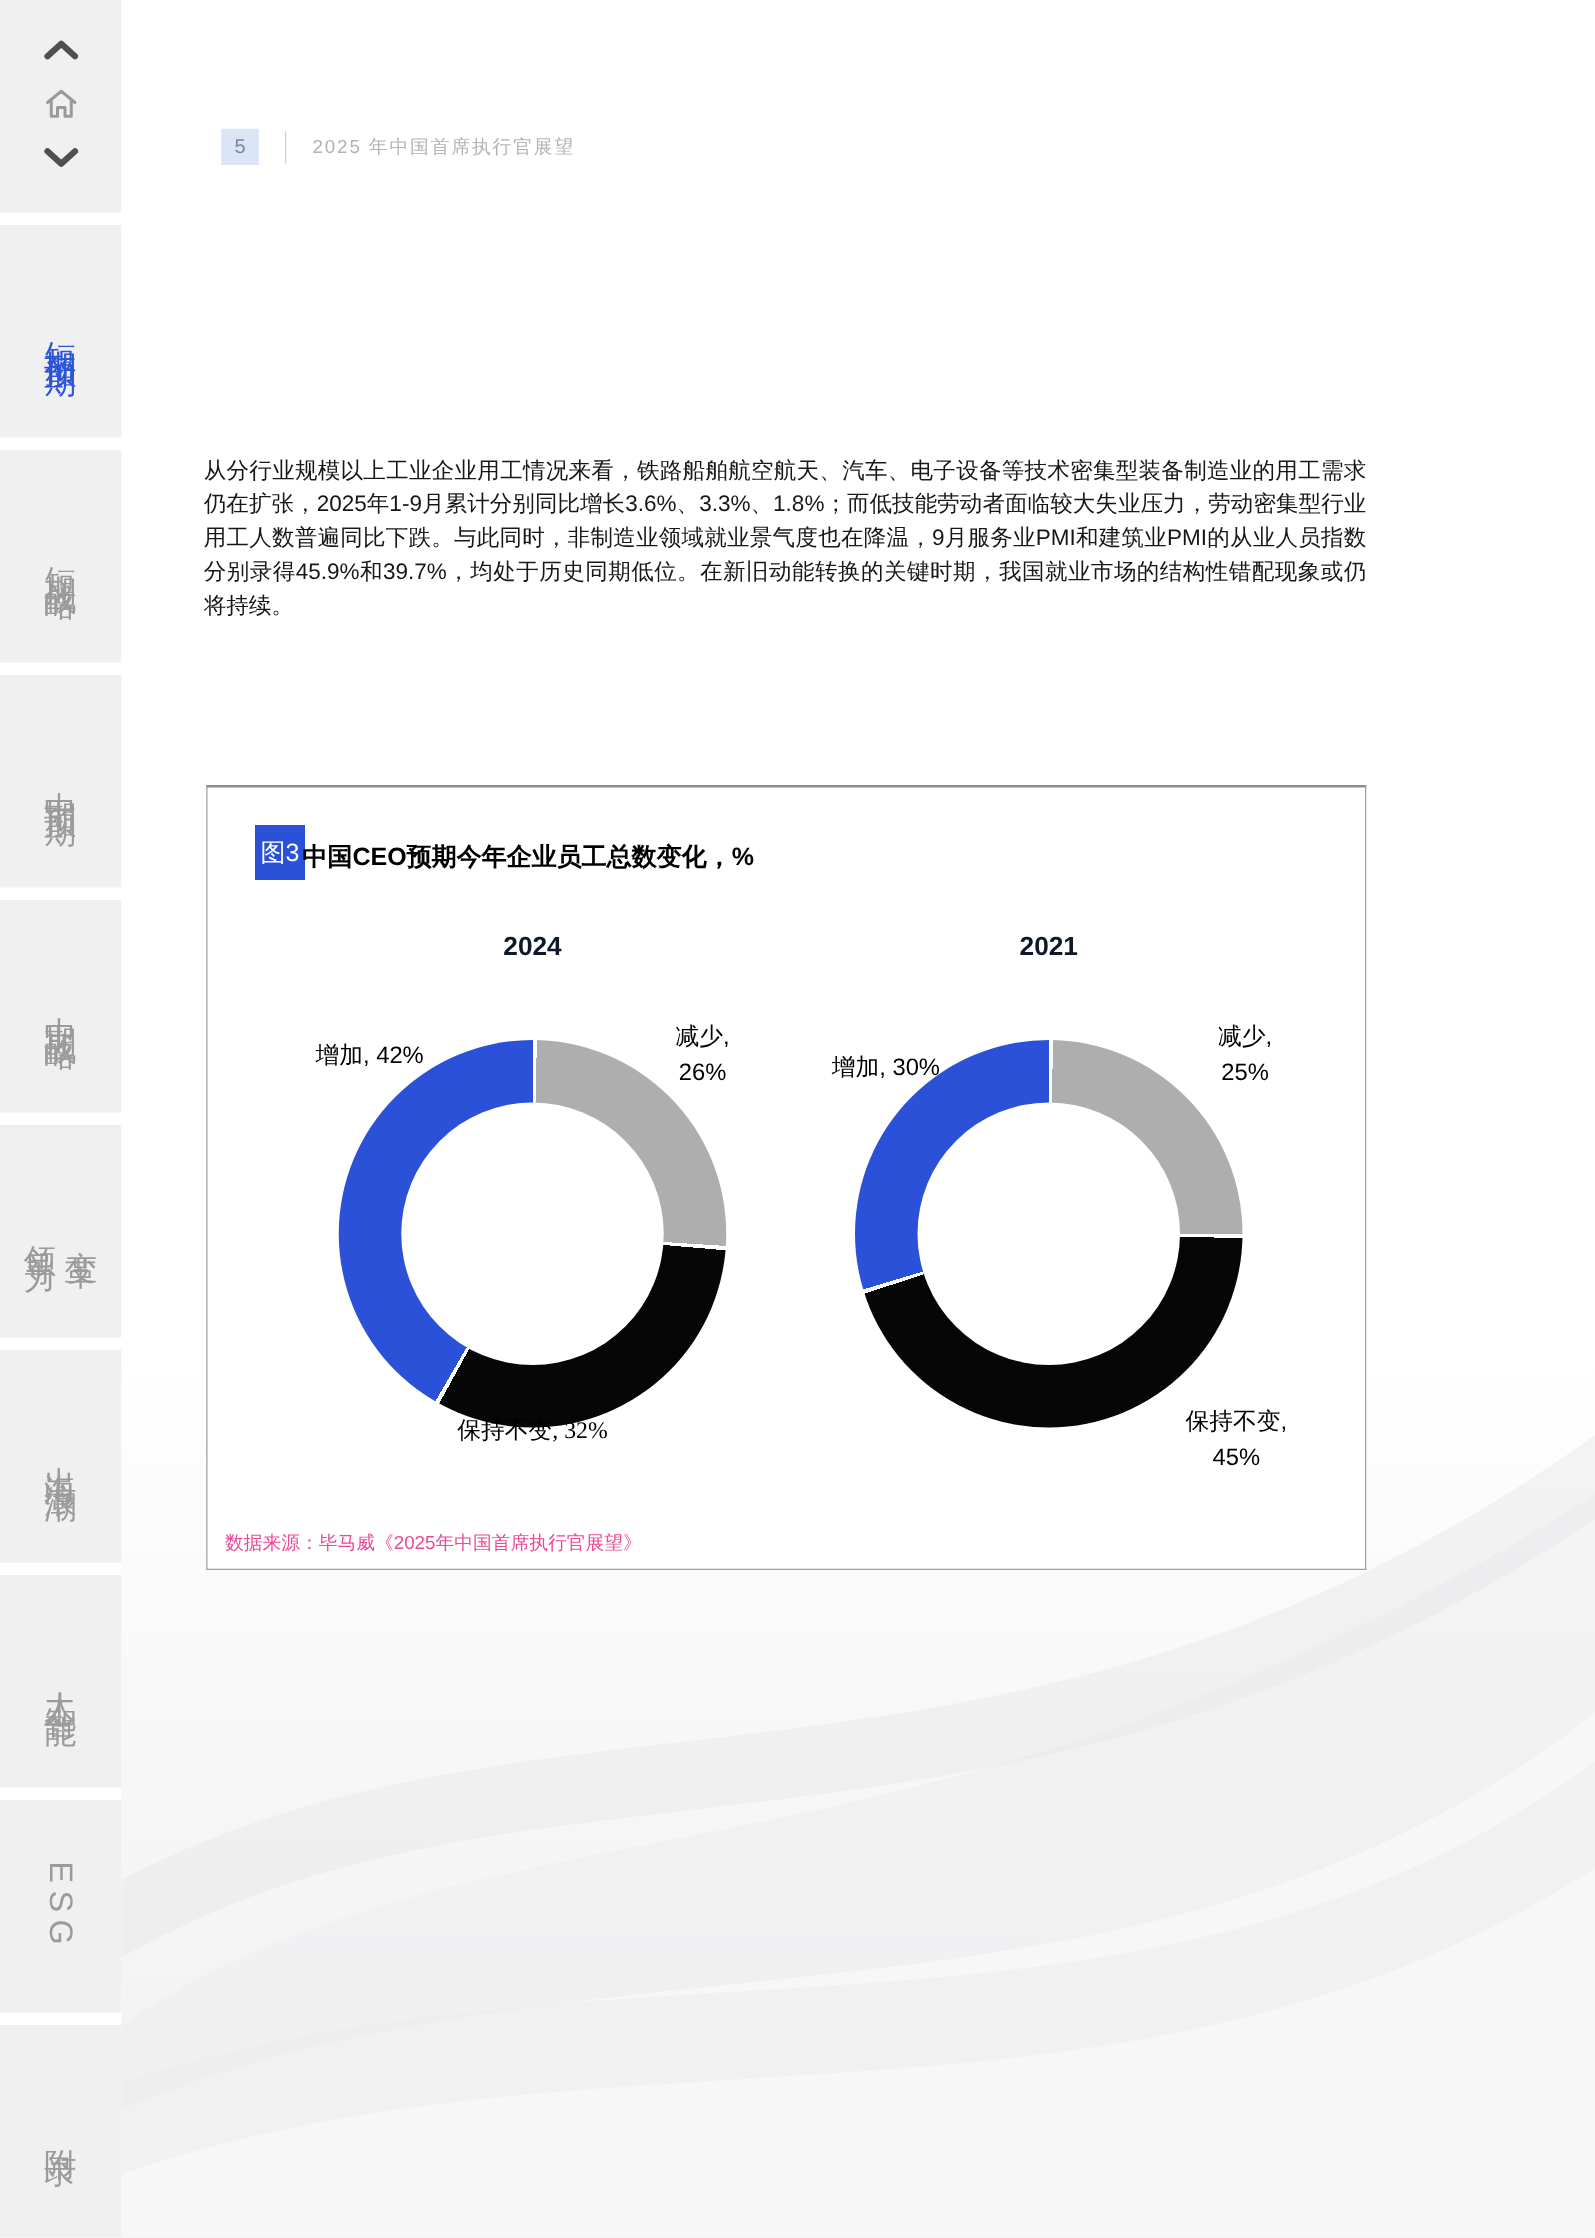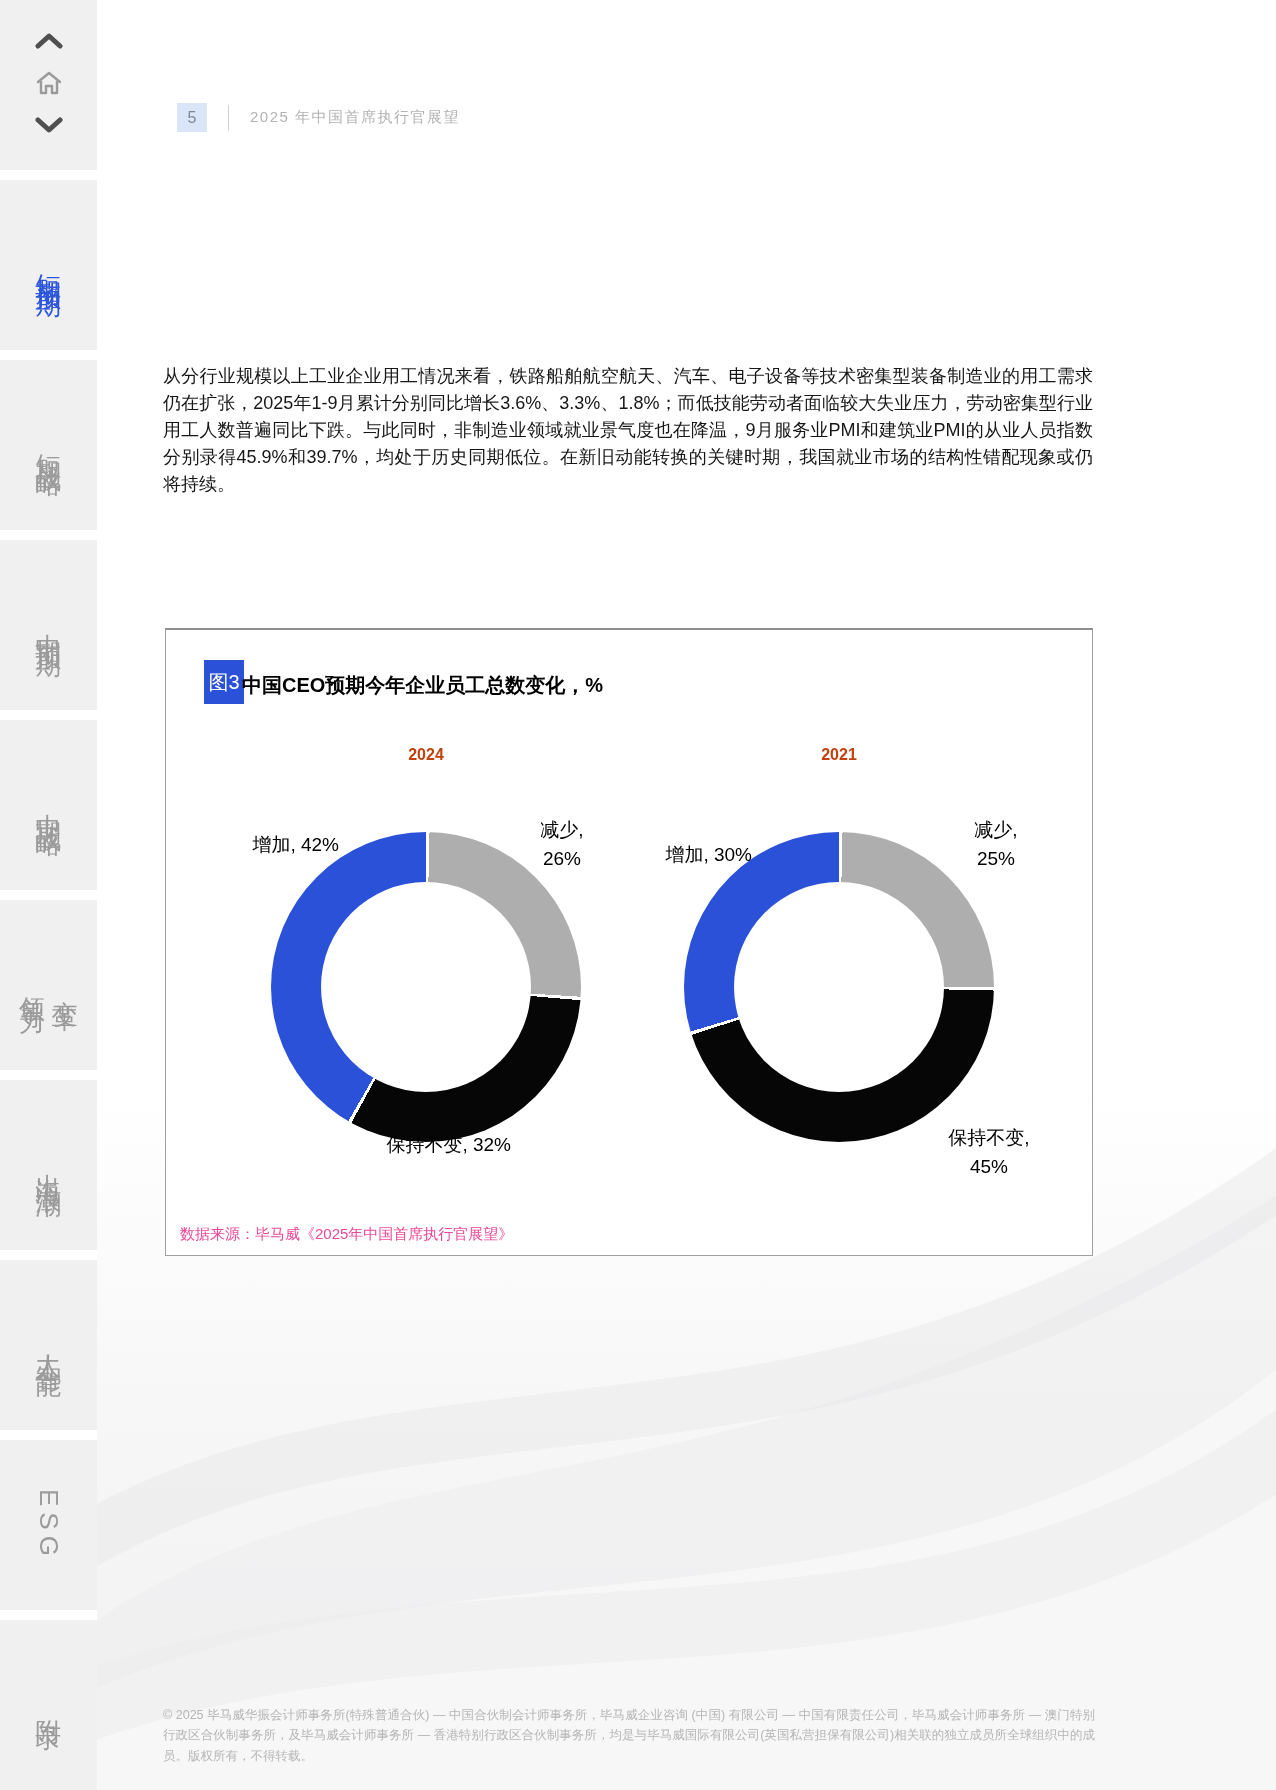--- a/index.html
+++ b/index.html
@@ -24,31 +24,31 @@
 
   
   .para{position:absolute;left:163px;width:930px;font-size:18px;line-height:27px;color:#171717;text-align:justify;z-index:3;}
   .p1{top:193px;}
   .p2{top:345px;}
 
   
   .figure{position:absolute;left:165px;top:628px;width:926px;height:625px;background:#ffffff;border:1px solid #a0a0a0;border-top:2px solid #8e8e8e;z-index:3;}
   .fig-badge{position:absolute;left:14px;top:30px;width:40px;height:44px;background:#2b51d8;color:#ffffff;font-size:20px;display:flex;align-items:center;justify-content:center;margin-left:24px;}
   .fig-title{position:absolute;left:76px;top:42px;font-size:20px;font-weight:bold;color:#000000;}
-  .year-title{position:absolute;top:116px;width:200px;text-align:center;font-size:16px;font-weight:bold;color:#c2410c;}
+  .year-title{position:absolute;top:116px;width:200px;text-align:center;font-size:21px;font-weight:bold;color:#0f172a;}
   .y2024{left:160px;}
   .y2025{left:573px;}
   .donut{position:absolute;top:202px;width:310px;height:310px;border-radius:50%;}
   .donut::after{content:"";position:absolute;inset:50px;border-radius:50%;background:#ffffff;}
   .d2024{left:105px;}
   .d2025{left:518px;}
   .dlabel{position:absolute;font-size:19px;color:#000000;line-height:29px;}
   .lab-inc-2024{left:53px;top:200px;width:120px;text-align:right;}
   .lab-dec-2024{left:341px;top:185px;width:110px;text-align:center;}
-  .lab-keep-2024{left:175px;top:500px;width:170px;text-align:right;}
+  .lab-keep-2024{left:175px;top:500px;width:170px;text-align:center;font-family:Liberation Serif, serif;}
   .lab-inc-2025{left:466px;top:210px;width:120px;text-align:right;}
   .lab-dec-2025{left:775px;top:185px;width:110px;text-align:center;}
   .lab-keep-2025{left:753px;top:493px;width:140px;text-align:center;}
   .fig-source{position:absolute;left:14px;top:595px;font-size:15px;color:#ec4899;}
 
   
   .footer{position:absolute;left:163px;top:1692px;width:932px;font-size:12.5px;line-height:20.5px;color:#b5b5b5;text-align:justify;z-index:3;}
 
   .icon-btn{cursor:pointer;display:block;}
 </style>
@@ -153,15 +153,14 @@
       <div>25%</div>
     </div>
     <div class="dlabel lab-keep-2025">
       <div>保持不变,</div>
       <div>45%</div>
     </div>
 
     <div class="fig-source">数据来源：毕马威《2025年中国首席执行官展望》</div>
   </div>
 
-  <p class="footer">© 2025 毕马威华振会计师事务所(特殊普通合伙) — 中国合伙制会计师事务所，毕马威企业咨询 (中国) 有限公司 — 中国有限责任公司，毕马威会计师事务所 — 澳门特别行政区合伙制事务所，及毕马威会计师事务所 — 香港特别行政区合伙制事务所，均是与毕马威国际有限公司(英国私营担保有限公司)相关联的独立成员所全球组织中的成员。版权所有，不得转载。</p>
 
 </div>
 
 </body></html>

